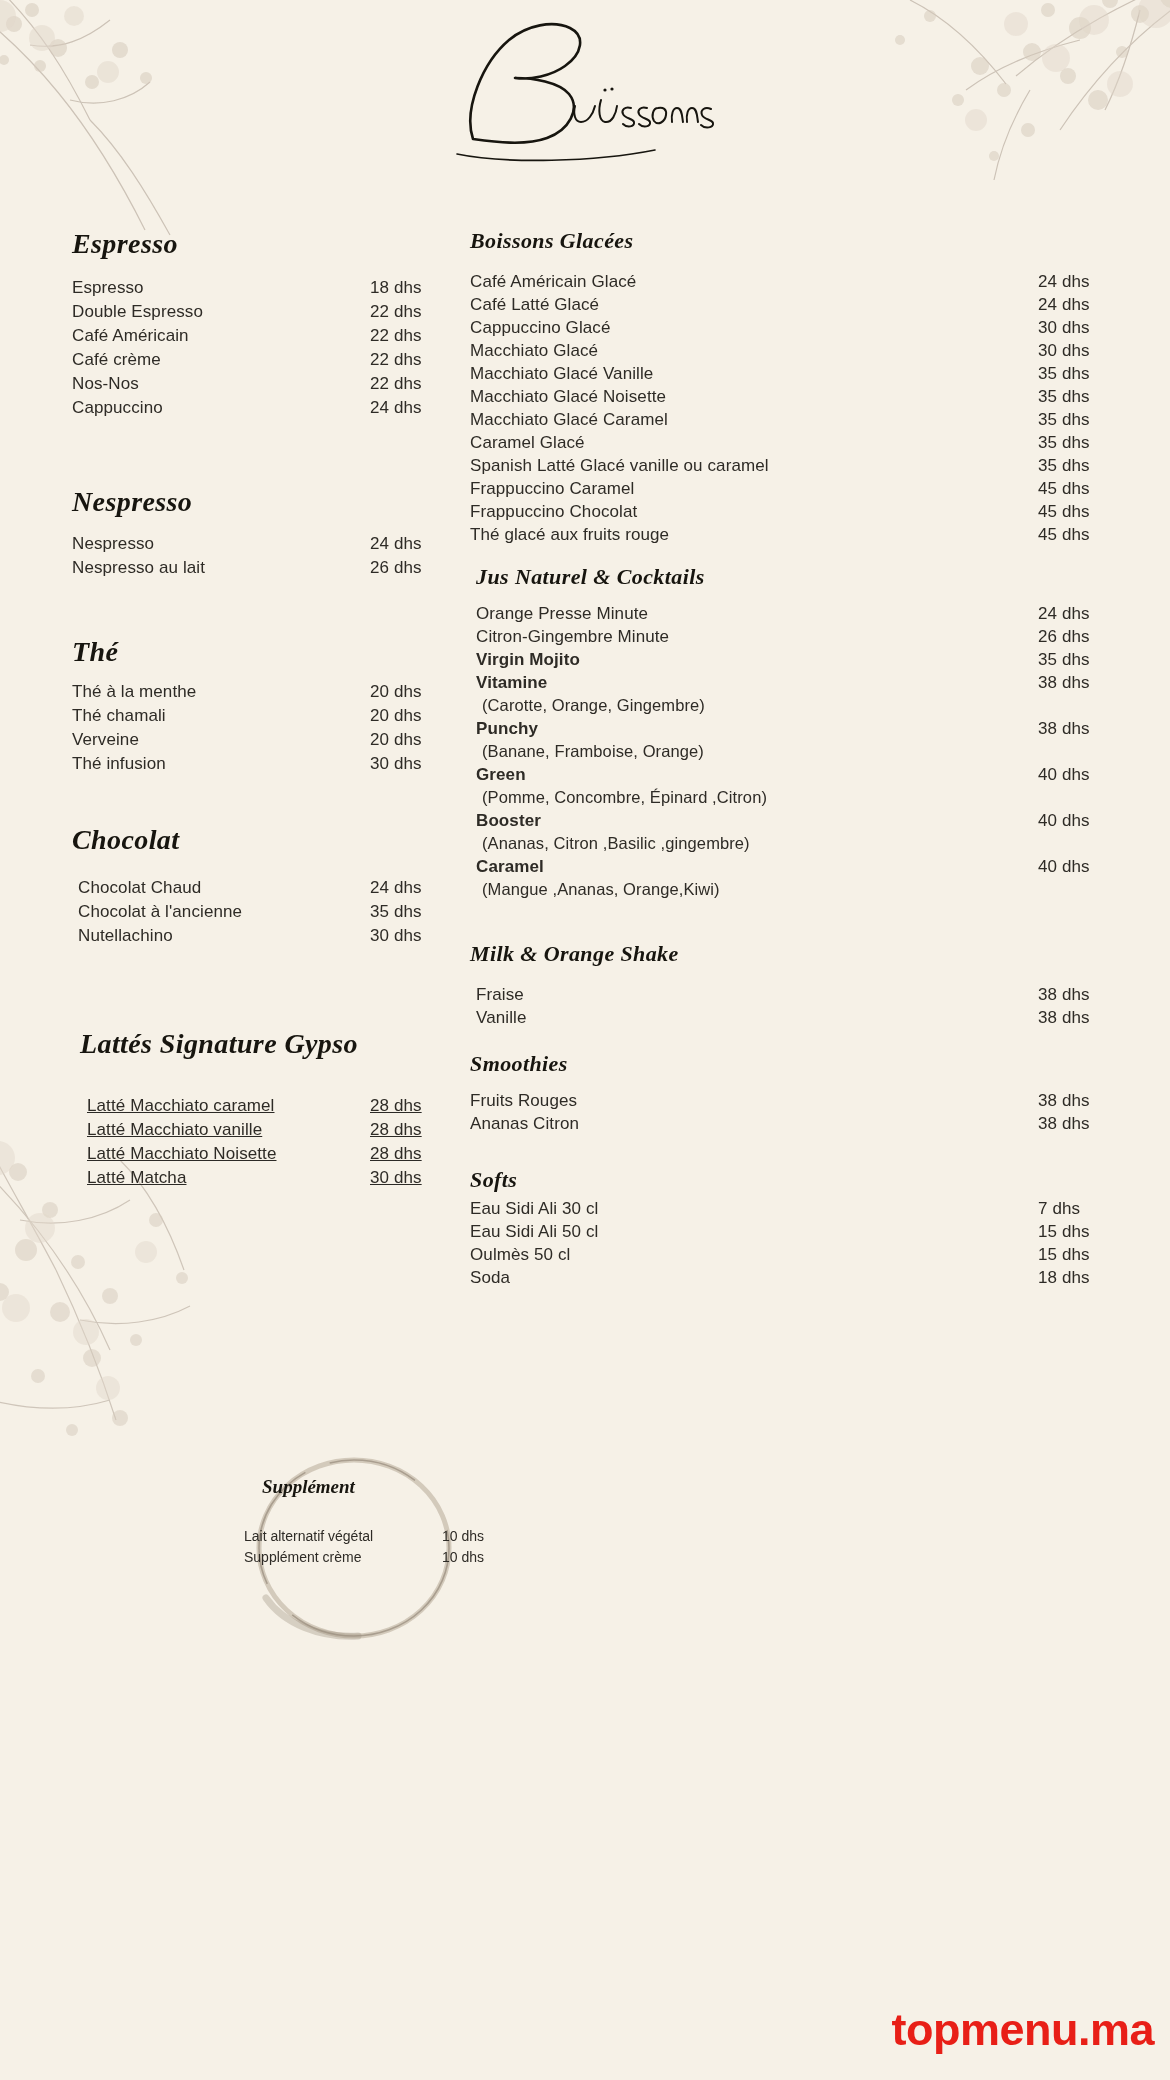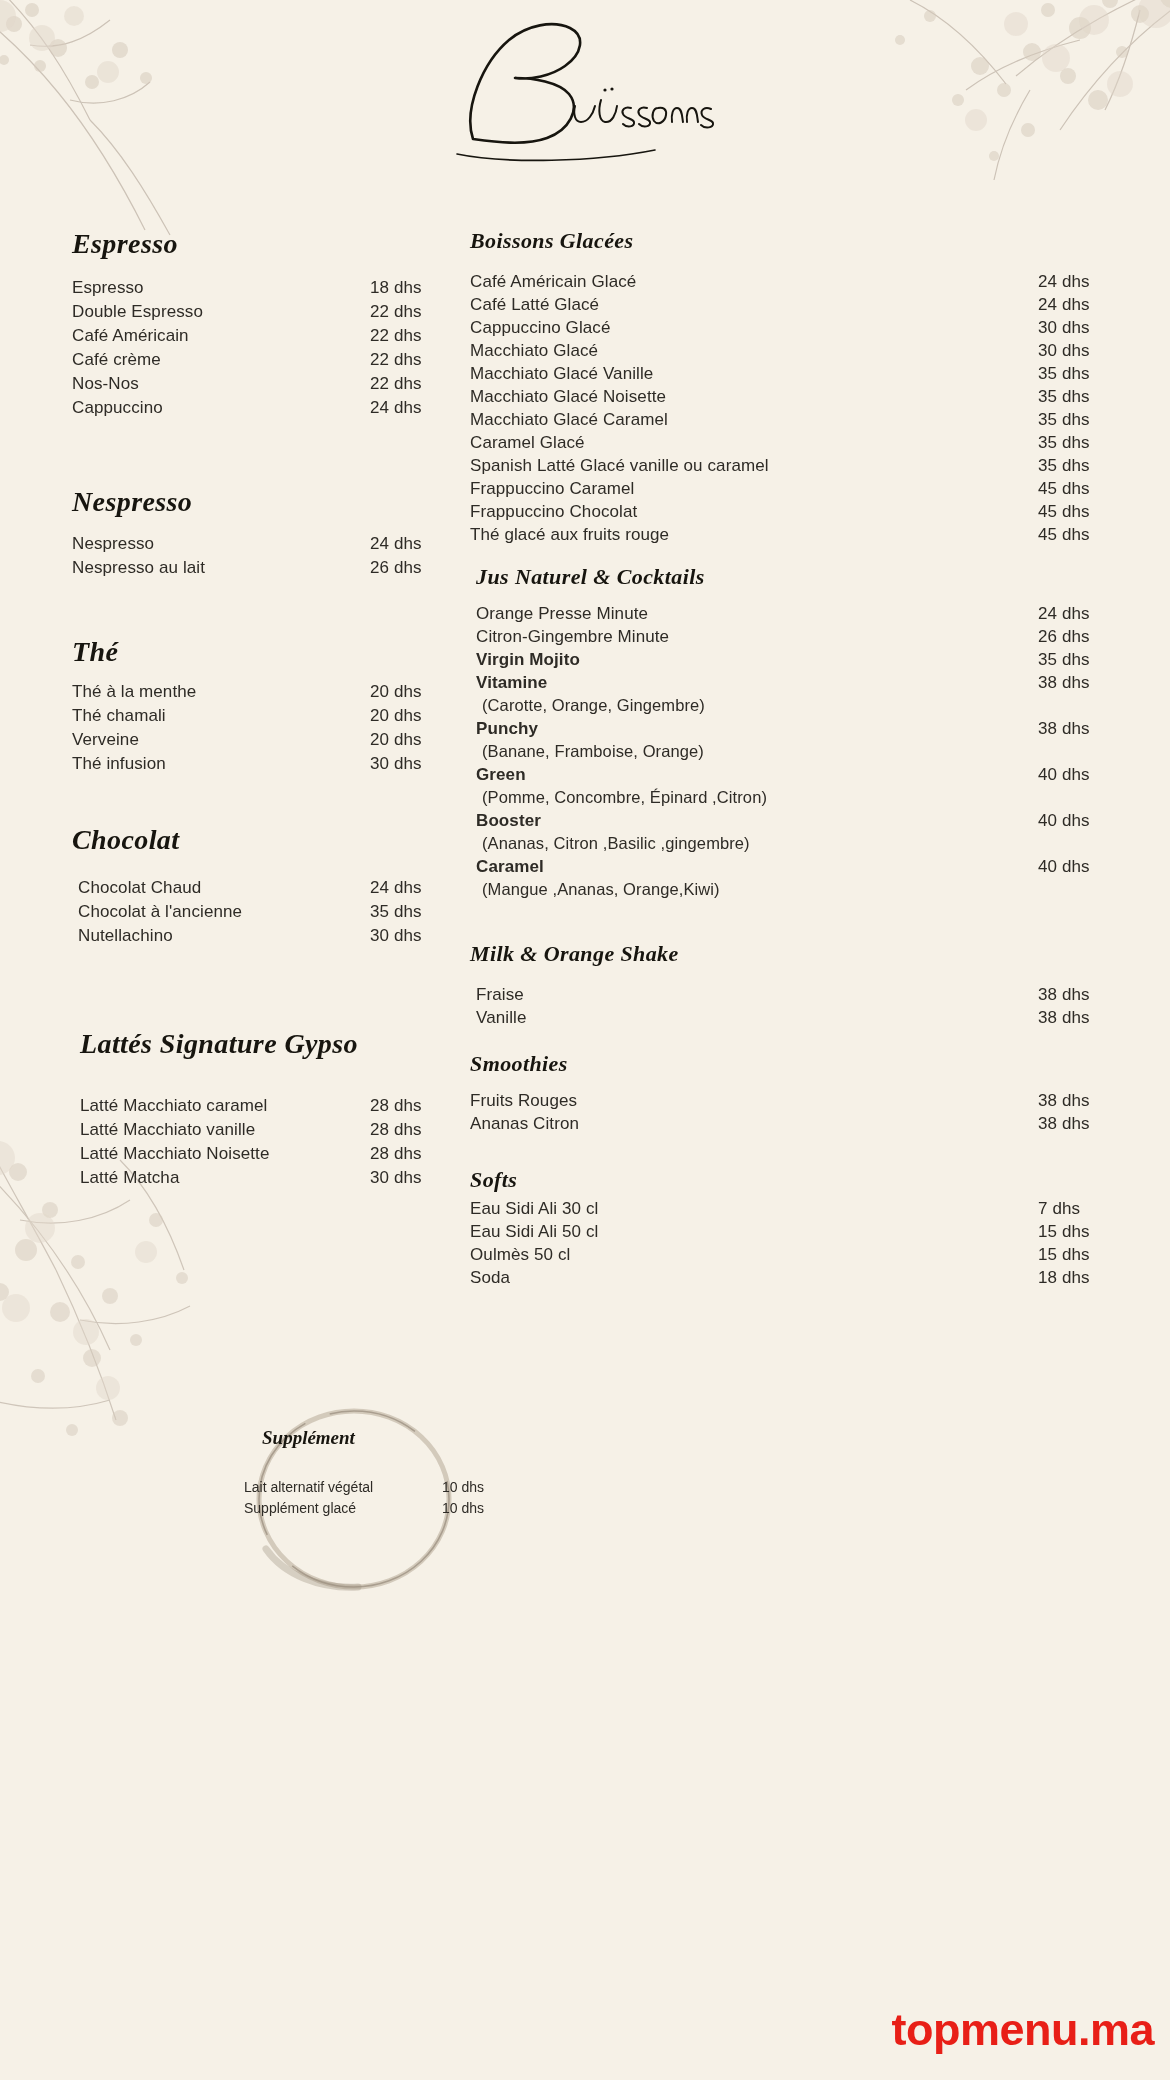--- a/index.html
+++ b/index.html
@@ -60,21 +60,21 @@
 
   
   .col-left .row { height: 24px; }
   .col-left .row .pr { width: 84px; }
 
   
   .col-right .row { height: 23px; }
   .col-right .row .pr { width: 80px; }
 
   
-  .supp { position: absolute; left: 236px; top: 1399px; width: 300px; height: 200px; z-index: 6; }
+  .supp { position: absolute; left: 236px; top: 1448px; width: 300px; height: 200px; z-index: 6; }
   .supp-ring { position: absolute; left: 0; top: 0; }
   .supp-title {
     position: absolute; left: 26px; top: 28px;
     font-family: "Liberation Serif", serif;
     font-style: italic; font-weight: 700; font-size: 19px; color: #17150f;
   }
   .supp-rows { position: absolute; left: 8px; top: 80px; width: 260px; }
   .supp-row { display: flex; font-size: 14px; height: 21px; color: #2e2b26; }
   .supp-row .nm { flex: 0 0 auto; }
   .supp-row .sp { flex: 1 1 auto; }
@@ -307,21 +307,21 @@
             </li>
             <li class="row">
               <span class="nm">Nutellachino</span>
               <span class="sp"></span>
               <span class="pr">30 dhs</span>
             </li>
           </ul>
         </div>
         <div class="section" style="margin-top: 78px;">
           <div class="sec-title sz-lg" style="margin-bottom: 36px; margin-left: 8px;">Lattés Signature Gypso</div>
-          <ul class="items" style="margin-left: 8px;">
+          <ul class="items" style="margin-left: 15px; text-decoration: underline;">
             <li class="row">
               <span class="nm">Latté Macchiato caramel</span>
               <span class="sp"></span>
               <span class="pr">28 dhs</span>
             </li>
             <li class="row">
               <span class="nm">Latté Macchiato vanille</span>
               <span class="sp"></span>
               <span class="pr">28 dhs</span>
             </li>
@@ -519,21 +519,21 @@
       <path d="M30 150 C48 176 84 190 122 188" fill="none" stroke="#9b8e7e" stroke-width="7" opacity=".35" stroke-linecap="round"></path>
     </svg>
     <div class="supp-title">Supplément</div>
     <div class="supp-rows" id="supp-rows">
         <div class="supp-row">
           <span class="nm">Lait alternatif végétal</span>
           <span class="sp"></span>
           <span class="pr">10 dhs</span>
         </div>
         <div class="supp-row">
-          <span class="nm">Supplément glacé</span>
+          <span class="nm">Supplément crème</span>
           <span class="sp"></span>
           <span class="pr">10 dhs</span>
         </div>
       </div>
   </div>
 
   <div class="watermark">topmenu.ma</div>
 </div>
 
 </body></html>

